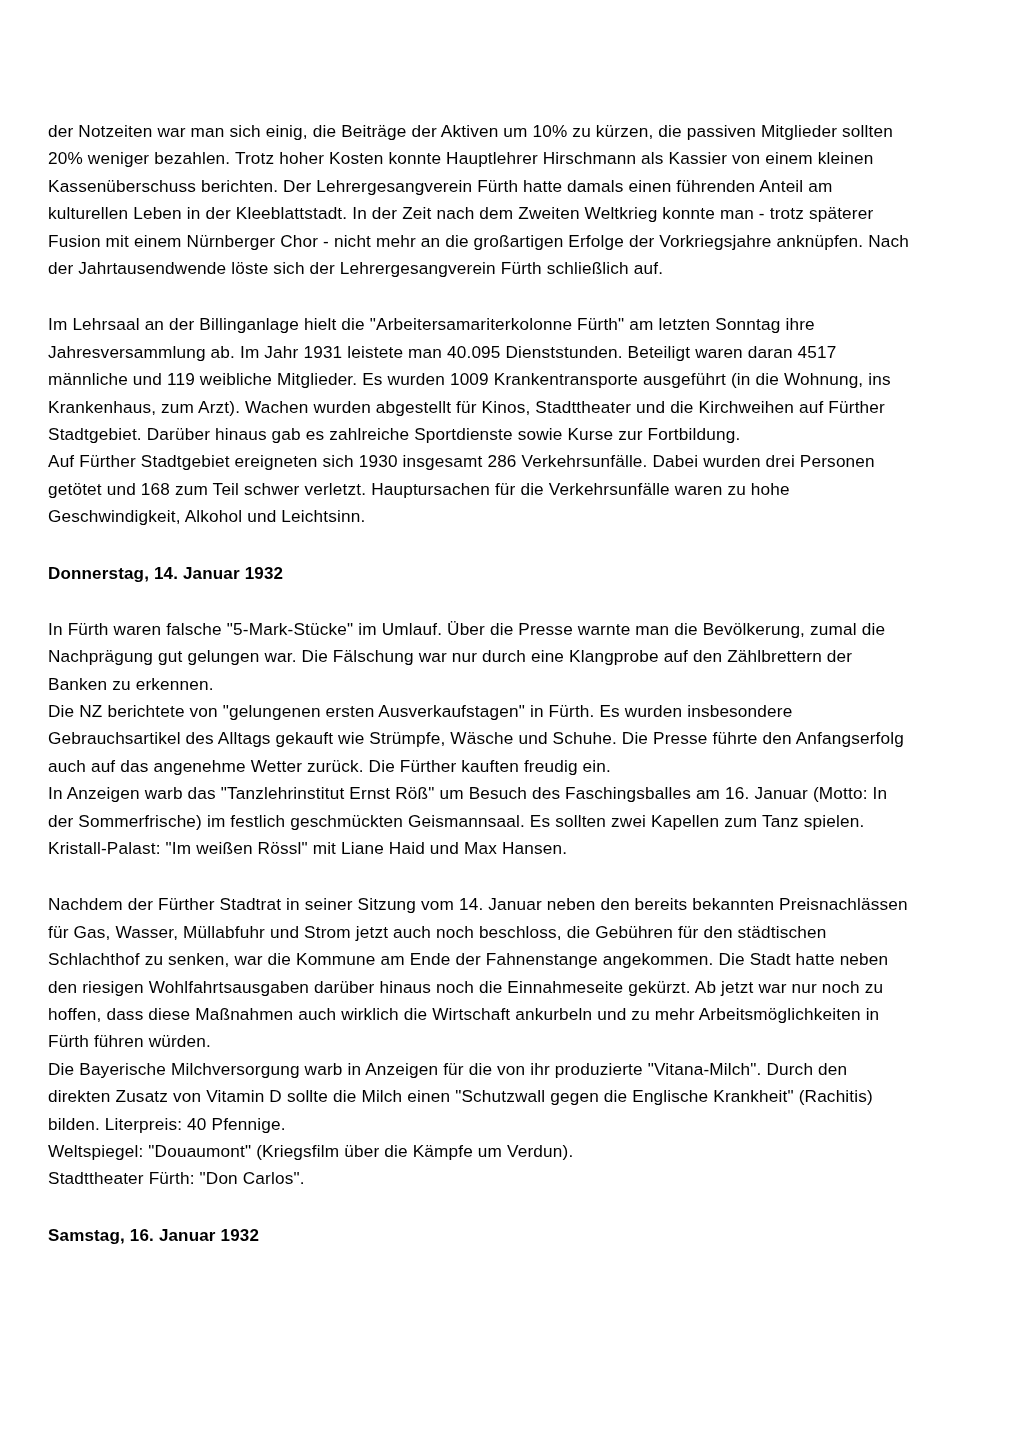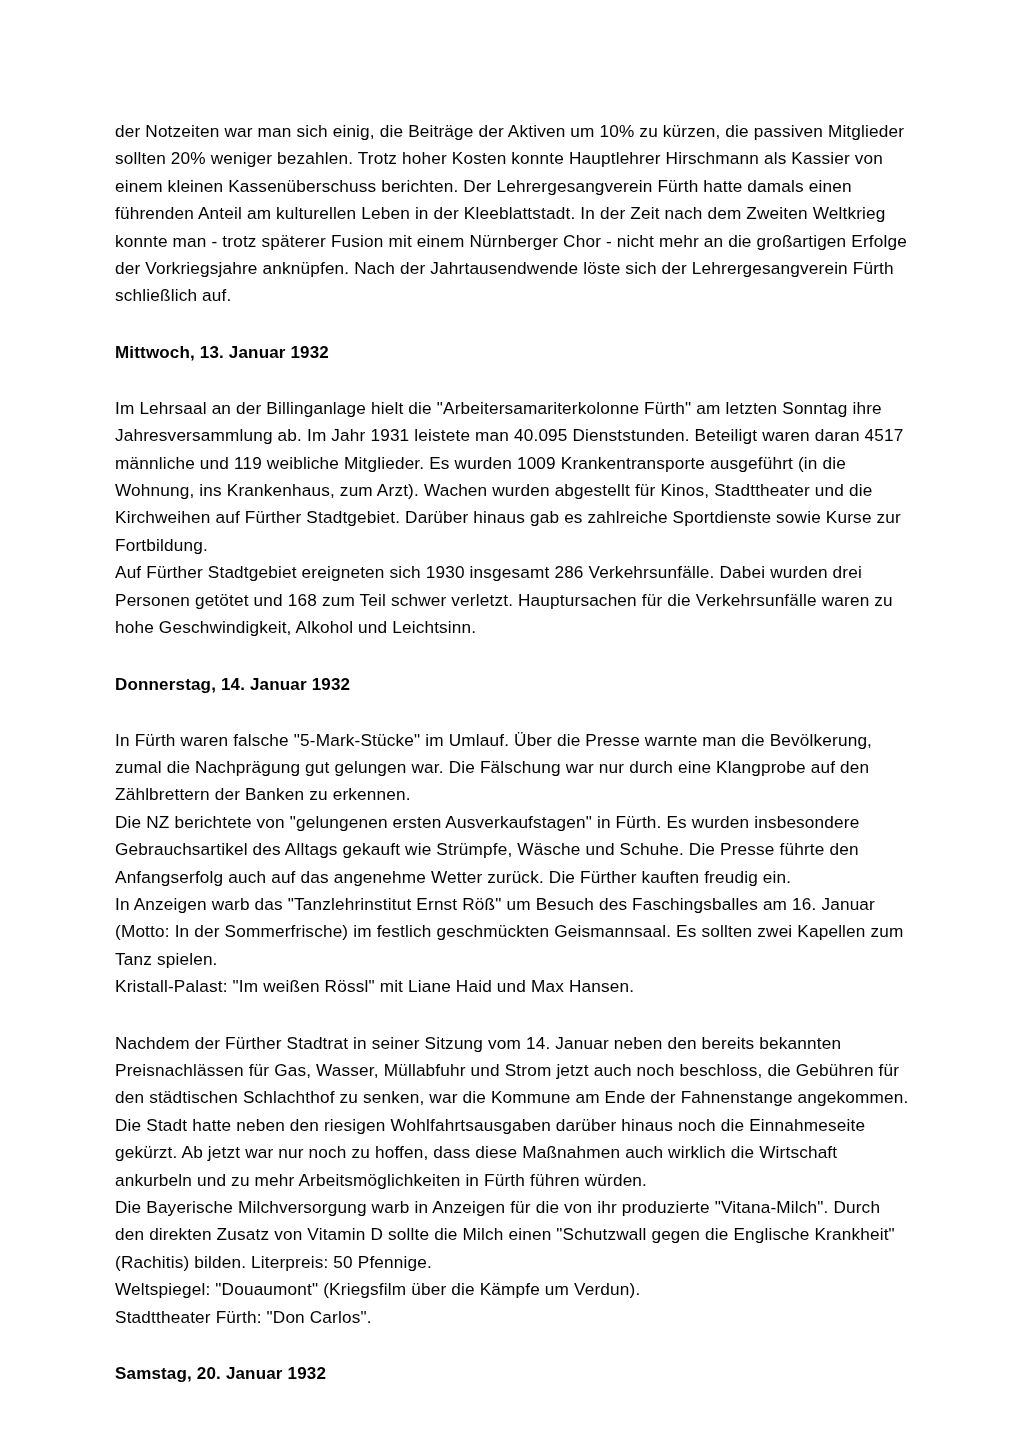--- a/index.html
+++ b/index.html
@@ -12,21 +12,21 @@
     height: 1448px;
     font-family: "Liberation Sans", sans-serif;
     color: #000000;
     -webkit-font-smoothing: antialiased;
   }
   .page {
     position: relative;
     width: 1024px;
     height: 1448px;
     box-sizing: border-box;
-    padding: 118px 110px 0 115px;
+    padding: 118px 110px 0 48px;
     border-radius: 8px;
   }
   .doc-body p {
     margin: 0;
     font-size: 17.2px;
     line-height: 27.4px;
     text-align: left;
     letter-spacing: 0.01em;
   }
   .block {
@@ -44,33 +44,32 @@
   }
 </style>
 </head>
 <body>
 
 <div class="page">
   <div class="doc-body" id="doc-body">
       <div class="para-block block">
         <p>der Notzeiten war man sich einig, die Beiträge der Aktiven um 10% zu kürzen, die passiven Mitglieder sollten 20% weniger bezahlen. Trotz hoher Kosten konnte Hauptlehrer Hirschmann als Kassier von einem kleinen Kassenüberschuss berichten. Der Lehrergesangverein Fürth hatte damals einen führenden Anteil am kulturellen Leben in der Kleeblattstadt. In der Zeit nach dem Zweiten Weltkrieg konnte man - trotz späterer Fusion mit einem Nürnberger Chor - nicht mehr an die großartigen Erfolge der Vorkriegsjahre anknüpfen. Nach der Jahrtausendwende löste sich der Lehrergesangverein Fürth schließlich auf.</p>
       </div>
-      <div class="heading block">Mittwoch, 13. Januar 1932</div>
       <div class="para-block block">
         <p>Im Lehrsaal an der Billinganlage hielt die "Arbeitersamariterkolonne Fürth" am letzten Sonntag ihre Jahresversammlung ab. Im Jahr 1931 leistete man 40.095 Dienststunden. Beteiligt waren daran 4517 männliche und 119 weibliche Mitglieder. Es wurden 1009 Krankentransporte ausgeführt (in die Wohnung, ins Krankenhaus, zum Arzt). Wachen wurden abgestellt für Kinos, Stadttheater und die Kirchweihen auf Fürther Stadtgebiet. Darüber hinaus gab es zahlreiche Sportdienste sowie Kurse zur Fortbildung.</p>
         <p>Auf Fürther Stadtgebiet ereigneten sich 1930 insgesamt 286 Verkehrsunfälle. Dabei wurden drei Personen getötet und 168 zum Teil schwer verletzt. Hauptursachen für die Verkehrsunfälle waren zu hohe Geschwindigkeit, Alkohol und Leichtsinn.</p>
       </div>
       <div class="heading block">Donnerstag, 14. Januar 1932</div>
       <div class="para-block block">
         <p>In Fürth waren falsche "5-Mark-Stücke" im Umlauf. Über die Presse warnte man die Bevölkerung, zumal die Nachprägung gut gelungen war. Die Fälschung war nur durch eine Klangprobe auf den Zählbrettern der Banken zu erkennen.</p>
         <p>Die NZ berichtete von "gelungenen ersten Ausverkaufstagen" in Fürth. Es wurden insbesondere Gebrauchsartikel des Alltags gekauft wie Strümpfe, Wäsche und Schuhe. Die Presse führte den Anfangserfolg auch auf das angenehme Wetter zurück. Die Fürther kauften freudig ein.</p>
         <p>In Anzeigen warb das "Tanzlehrinstitut Ernst Röß" um Besuch des Faschingsballes am 16. Januar (Motto: In der Sommerfrische) im festlich geschmückten Geismannsaal. Es sollten zwei Kapellen zum Tanz spielen.</p>
         <p>Kristall-Palast: "Im weißen Rössl" mit Liane Haid und Max Hansen.</p>
       </div>
       <div class="para-block block">
         <p>Nachdem der Fürther Stadtrat in seiner Sitzung vom 14. Januar neben den bereits bekannten Preisnachlässen für Gas, Wasser, Müllabfuhr und Strom jetzt auch noch beschloss, die Gebühren für den städtischen Schlachthof zu senken, war die Kommune am Ende der Fahnenstange angekommen. Die Stadt hatte neben den riesigen Wohlfahrtsausgaben darüber hinaus noch die Einnahmeseite gekürzt. Ab jetzt war nur noch zu hoffen, dass diese Maßnahmen auch wirklich die Wirtschaft ankurbeln und zu mehr Arbeitsmöglichkeiten in Fürth führen würden.</p>
-        <p>Die Bayerische Milchversorgung warb in Anzeigen für die von ihr produzierte "Vitana-Milch". Durch den direkten Zusatz von Vitamin D sollte die Milch einen "Schutzwall gegen die Englische Krankheit" (Rachitis) bilden. Literpreis: 50 Pfennige.</p>
+        <p>Die Bayerische Milchversorgung warb in Anzeigen für die von ihr produzierte "Vitana-Milch". Durch den direkten Zusatz von Vitamin D sollte die Milch einen "Schutzwall gegen die Englische Krankheit" (Rachitis) bilden. Literpreis: 40 Pfennige.</p>
         <p>Weltspiegel: "Douaumont" (Kriegsfilm über die Kämpfe um Verdun).</p>
         <p>Stadttheater Fürth: "Don Carlos".</p>
       </div>
-      <div class="heading block">Samstag, 20. Januar 1932</div>
+      <div class="heading block">Samstag, 16. Januar 1932</div>
     </div>
 </div>
 
 </body></html>

